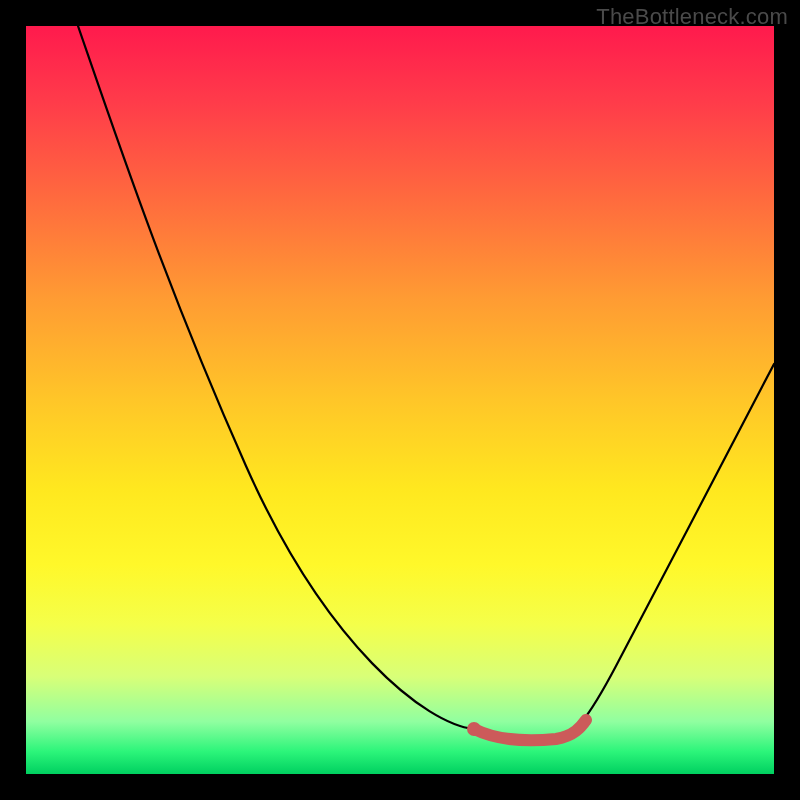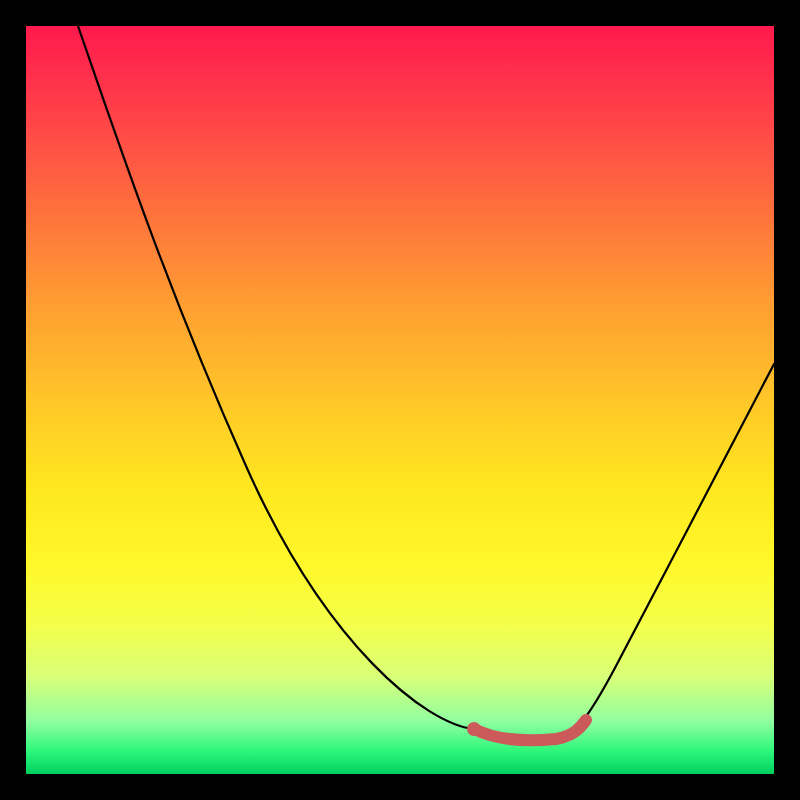--- a/index.html
+++ b/index.html
@@ -54,20 +54,21 @@
     top: 0;
     width: 748px;
     height: 748px;
     z-index: 3;
   }
 </style>
 </head>
 <body>
 
 <div class="frame">
+  <div class="watermark">TheBottleneck.com</div>
   <div class="plot">
     <svg class="curve" viewBox="0 0 748 748" preserveAspectRatio="none">
 
       <path d="M 52 0
                C 90 110, 140 260, 220 440
                C 300 620, 400 698, 448 703
                C 470 714, 500 716, 530 713
                C 548 710, 562 693, 590 640
                C 640 545, 700 430, 748 338" fill="none" stroke="#000" stroke-width="2.2" stroke-linecap="round"></path>
 

